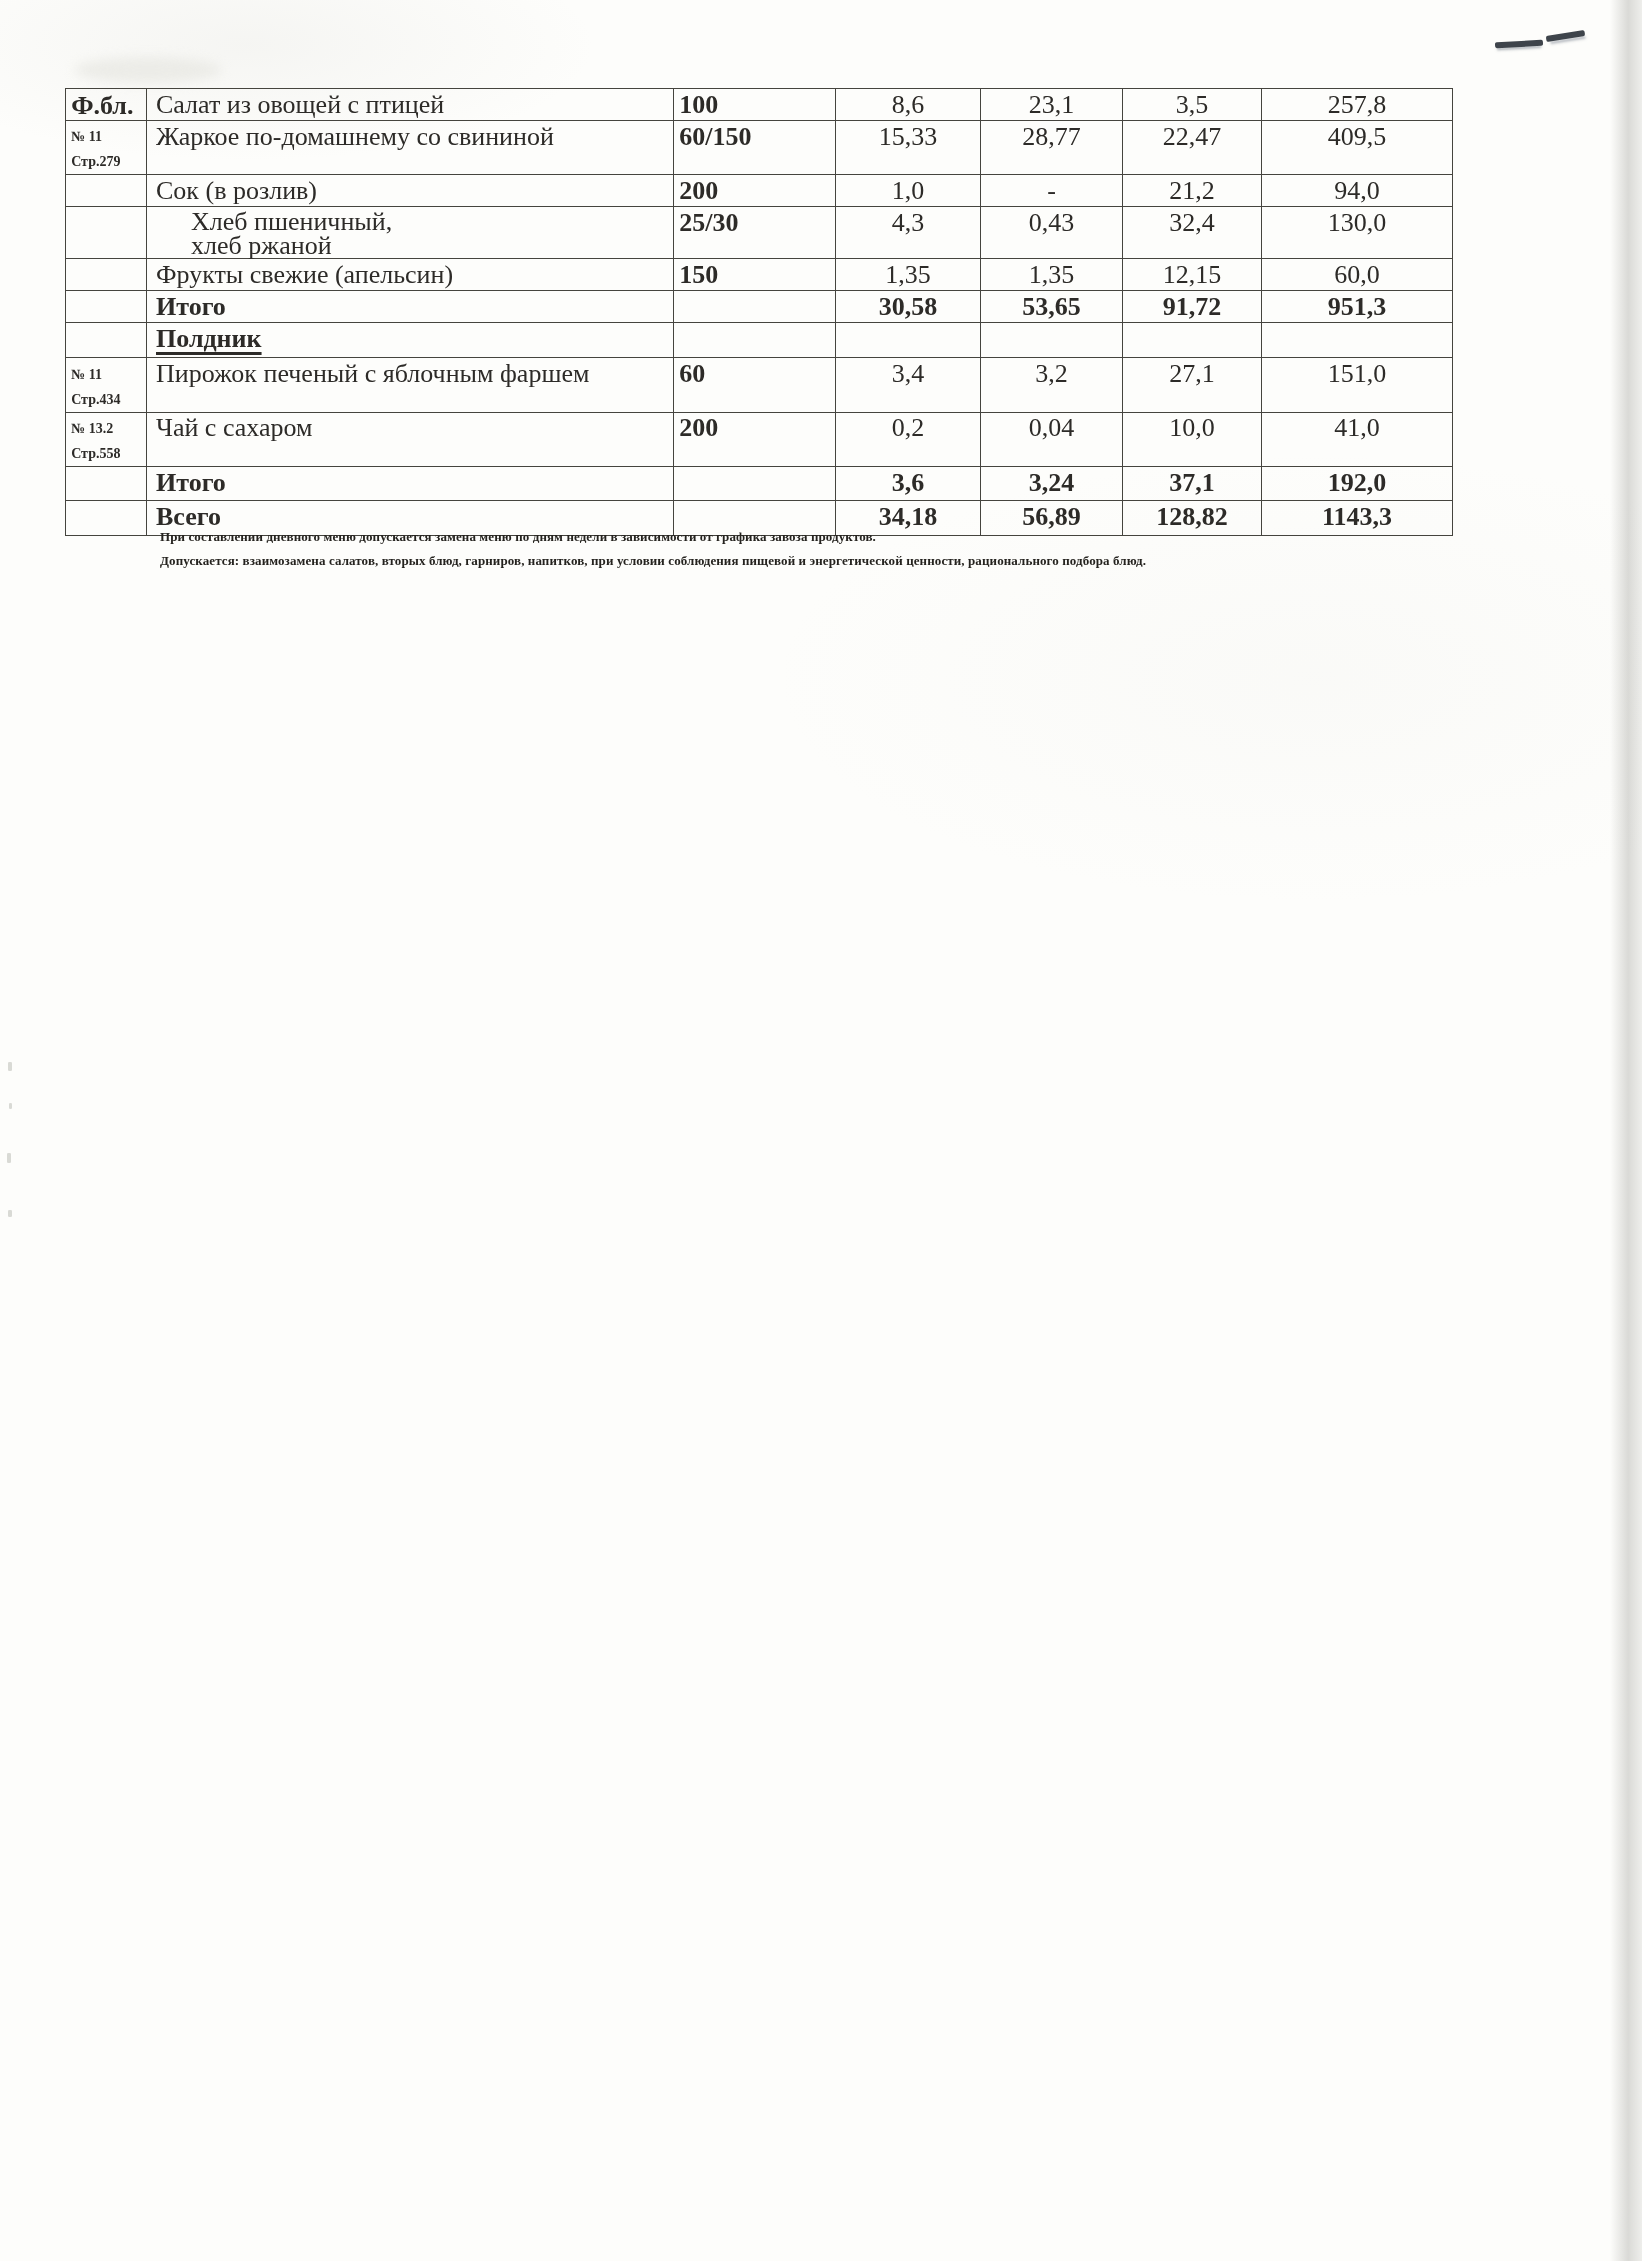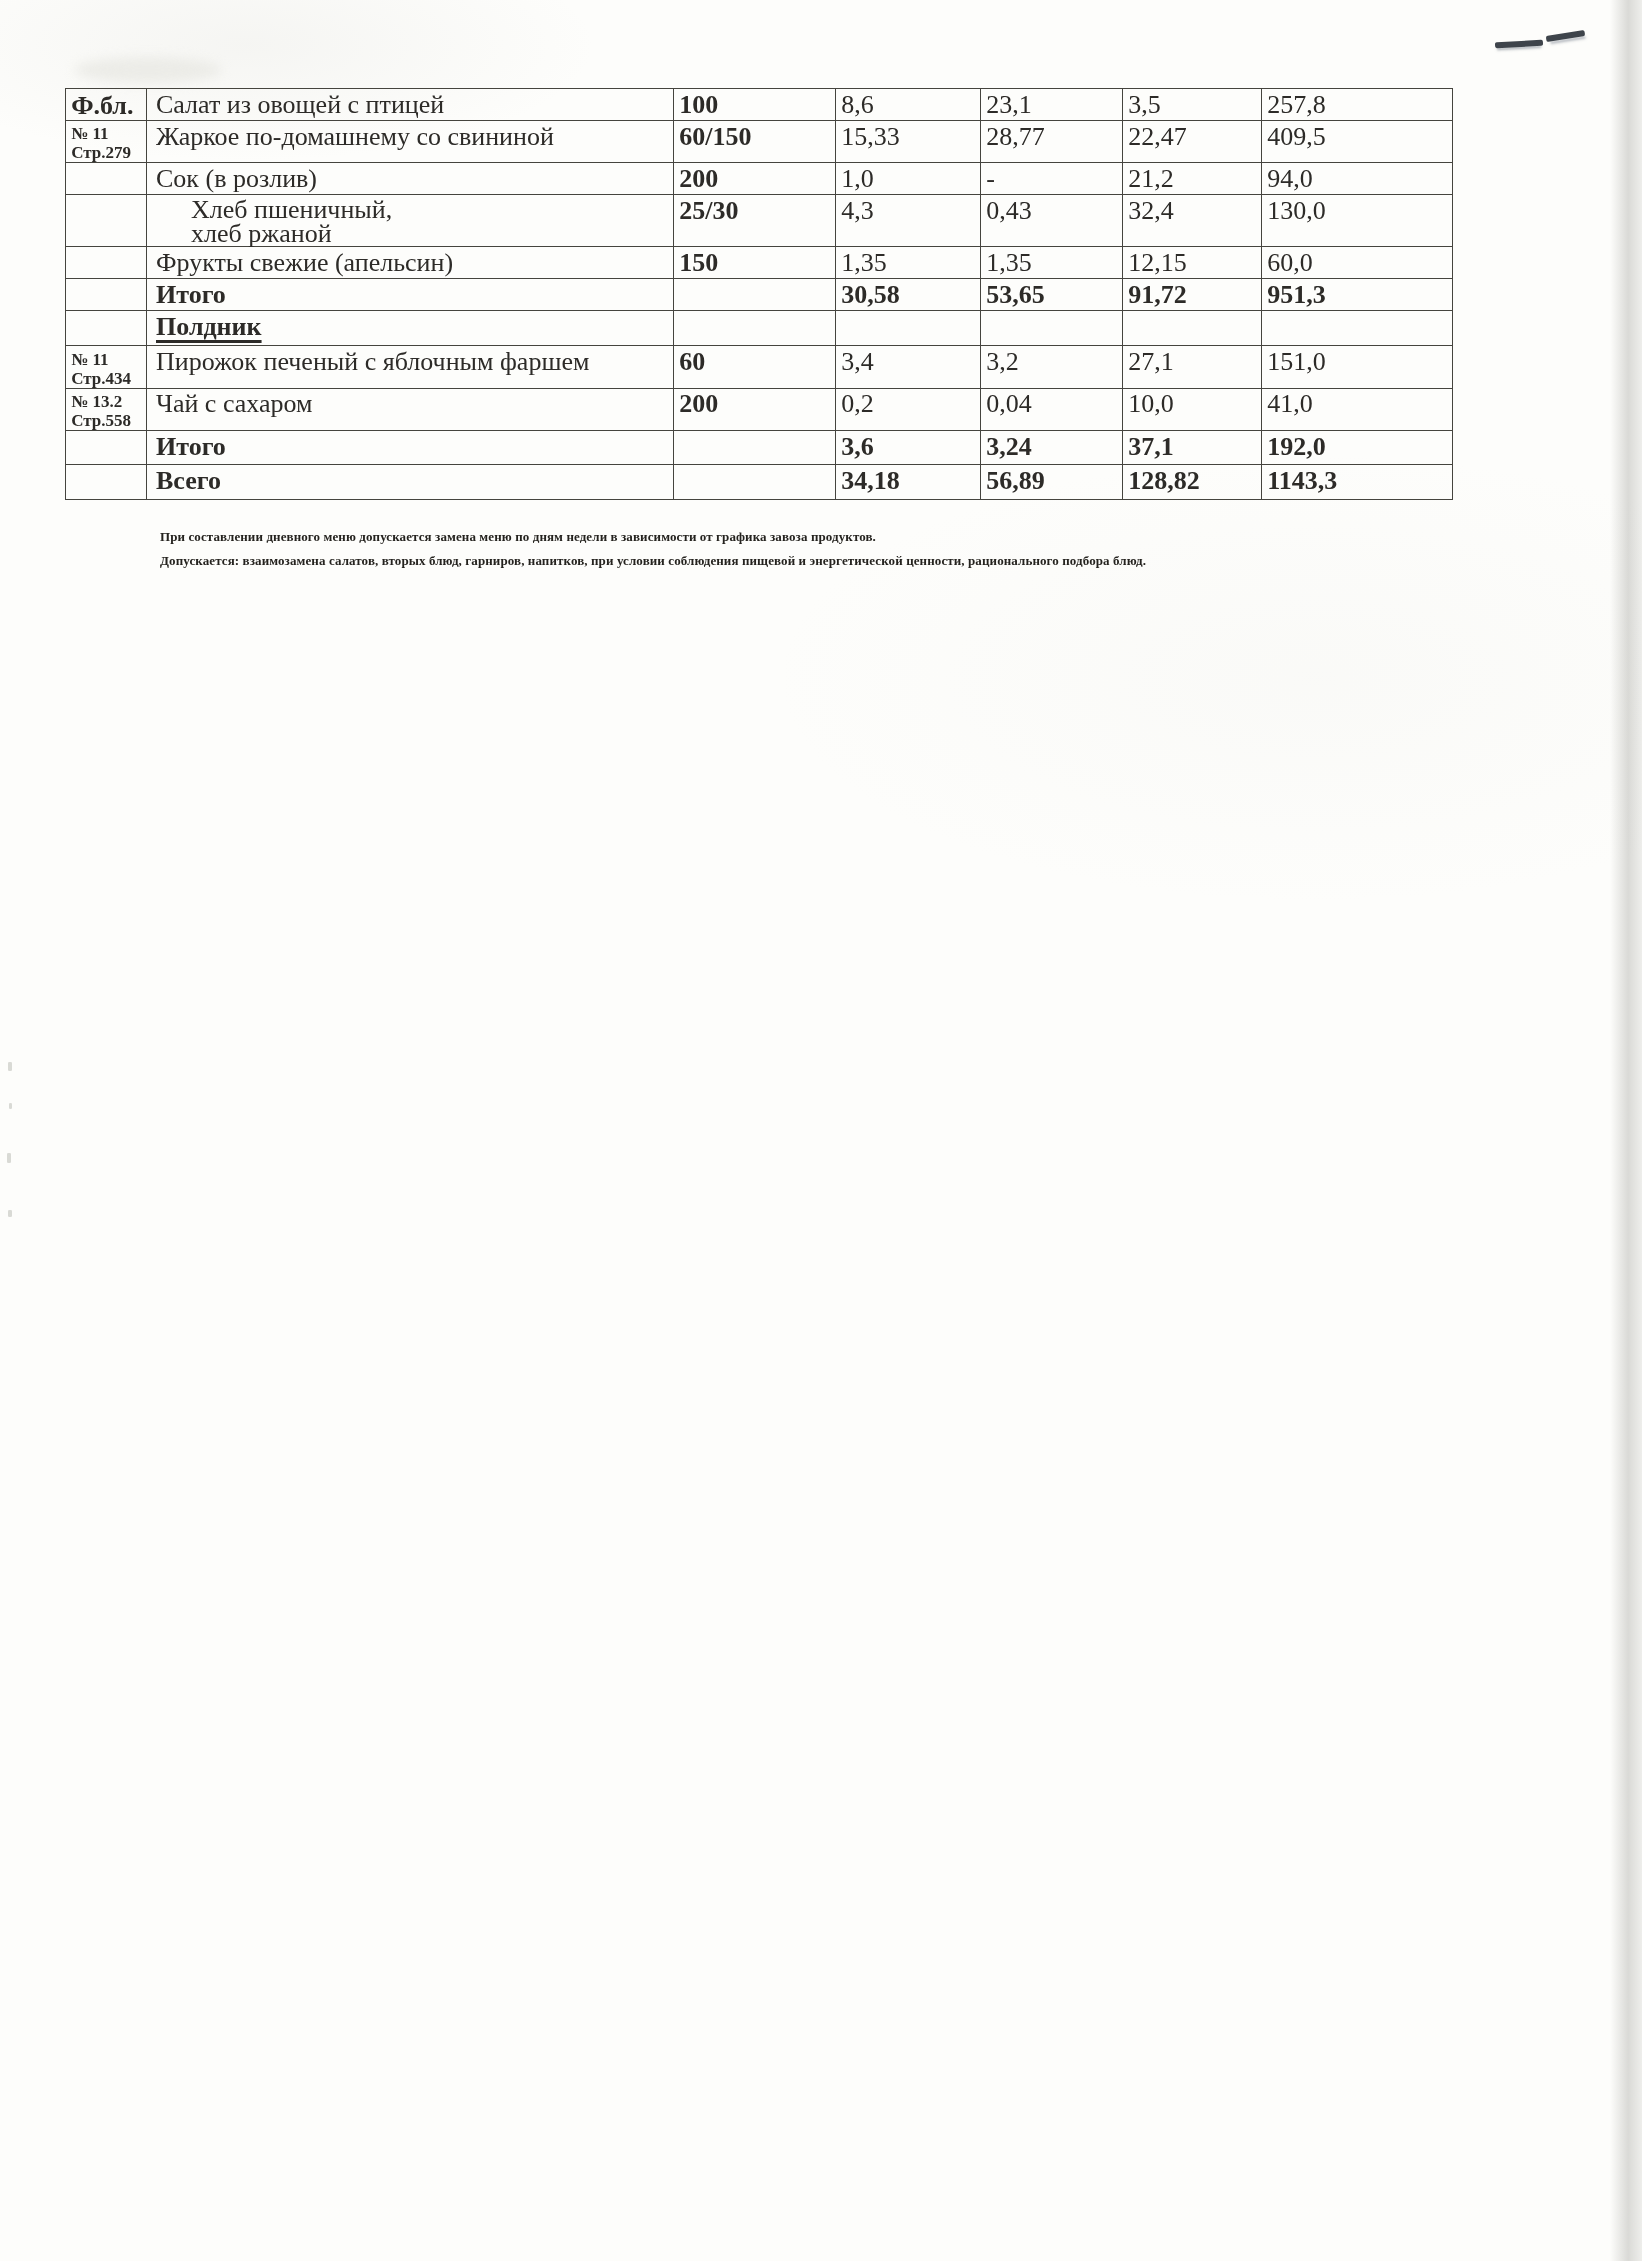--- a/index.html
+++ b/index.html
@@ -38,28 +38,28 @@
     border-collapse: collapse; table-layout: fixed;
   }
   .menu td {
     border: 1.9px solid #45443e;
     vertical-align: top;
     padding: 1.9px 5.2px 0 5.2px;
     font-size: 26px;
     line-height: 28px;
   }
   .menu td.ref {
-    font-size: 17px; font-weight: bold; line-height: 19px;
+    font-size: 14px; font-weight: bold; line-height: 25px;
     padding: 3.2px 2.6px 0 5.2px; white-space: pre-line;
   }
   .menu tr.first td.ref { font-size: 26px; line-height: 26px; padding-top: 3.9px; }
   .menu td.name { padding-left: 9px; white-space: pre-line; }
   .menu td.name.two-line { line-height: 24px; padding-top: 3.2px; padding-left: 44px; }
   .menu td.portion { text-align: left; font-weight: bold; }
-  .menu td.num { }
+  .menu td.num { text-align: center; }
   .menu tr.total td.name, .menu tr.total td.num { font-weight: bold; }
   .menu .section-title {
     font-weight: bold;
     text-decoration: underline;
     text-decoration-thickness: 2.6px;
     text-underline-offset: 5.2px;
   }
 
   .notes {
     position: absolute; left: 160px; top: 525px; width: 1482px;

